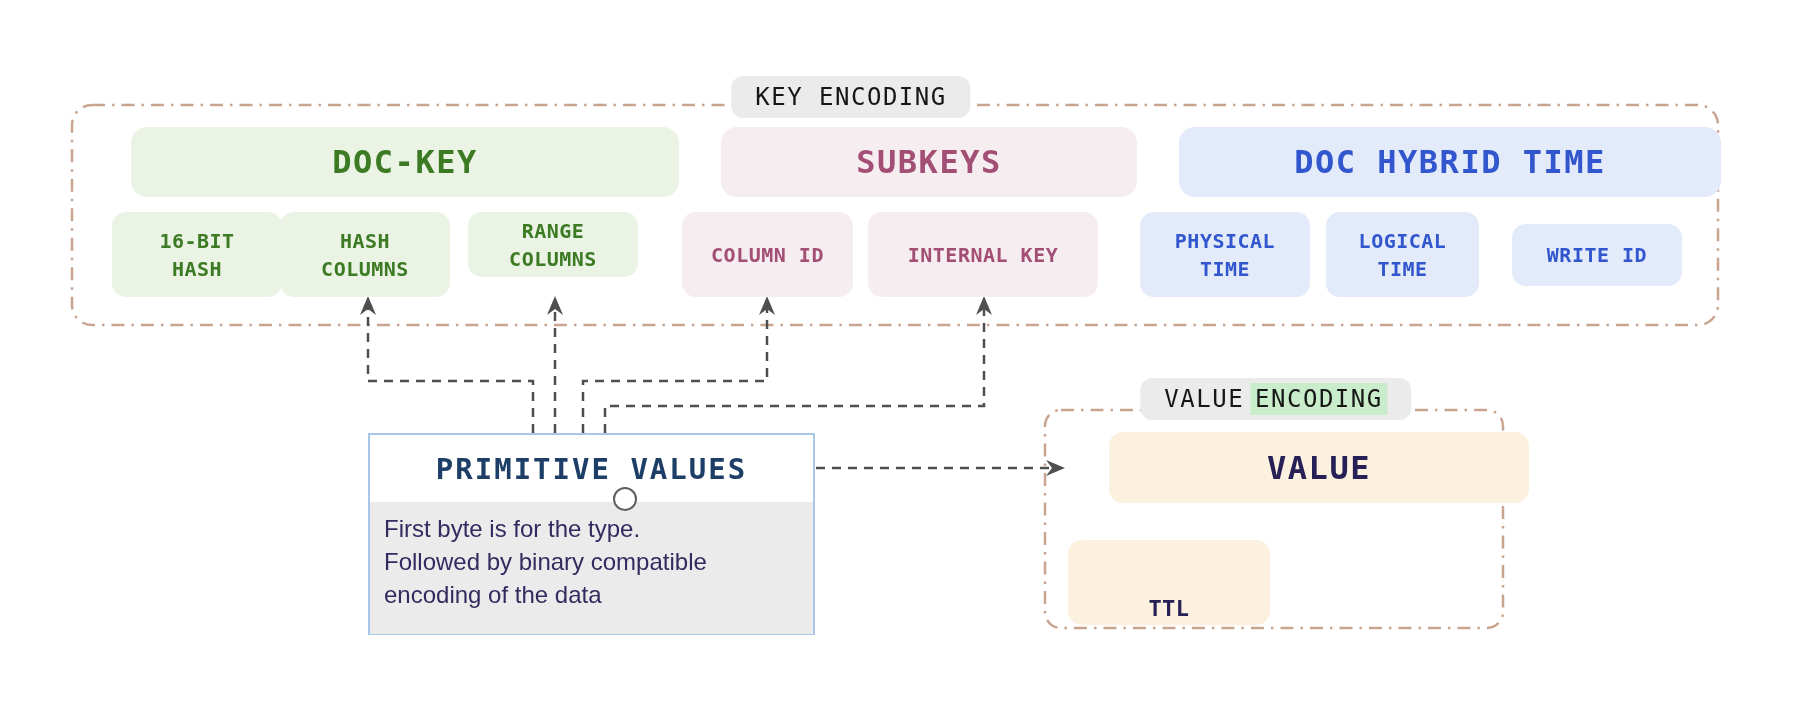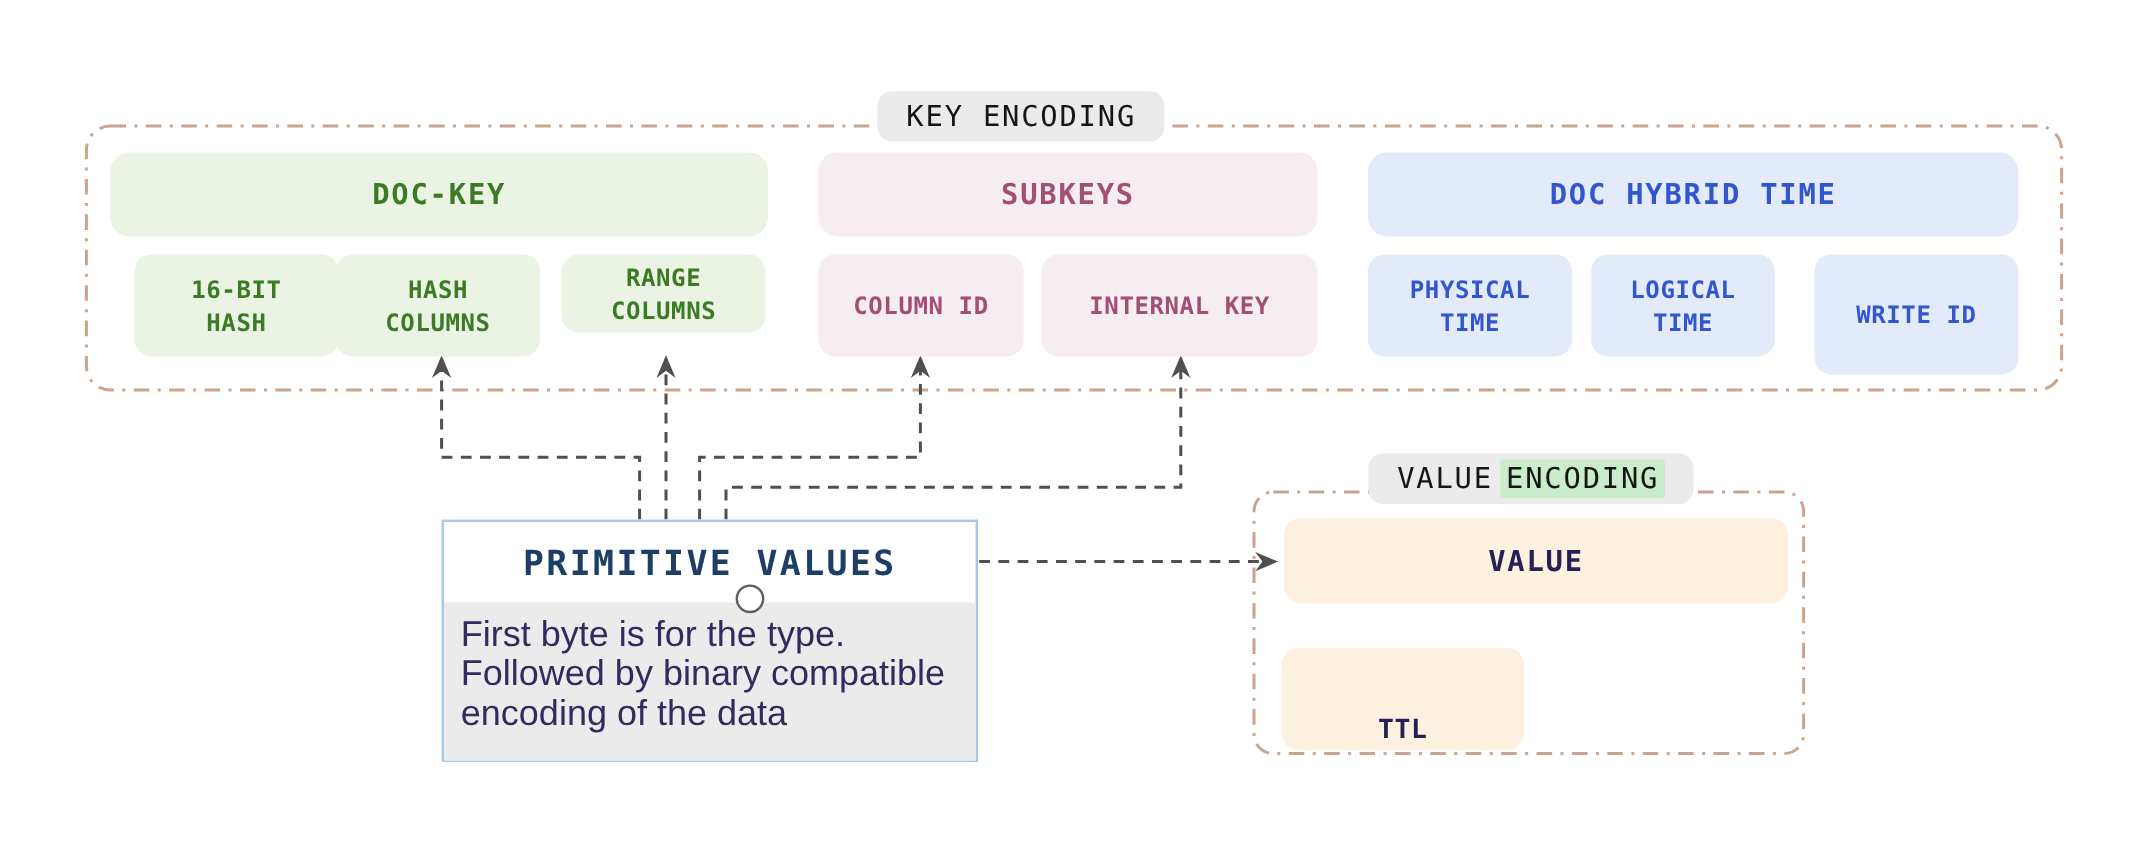--- a/index.html
+++ b/index.html
@@ -22,41 +22,41 @@
   }
   svg.overlay{position:absolute; left:0; top:0; z-index:1;}
   .dash-container{fill:none; stroke:var(--tan-border); stroke-width:2.5; stroke-dasharray:13 7 2.5 7;}
   .arrow-line{fill:none; stroke:var(--arrow-color); stroke-width:2.5; stroke-dasharray:9 7;}
   .arrow-head{fill:var(--arrow-color); stroke:none;}
 
   .node{position:absolute; z-index:2; box-sizing:border-box;
         display:flex; align-items:center; justify-content:center;
         font-weight:bold; text-align:center; white-space:pre-line;}
 
-  .hdr{border-radius:16px; font-size:24px; letter-spacing:1.5px;}
+  .hdr{border-radius:16px; font-size:32px; letter-spacing:1.5px;margin-left:39px;}
   .sub{border-radius:14px; font-size:20px; letter-spacing:0.5px; line-height:1.4;}
 
   .green  {background:var(--green-bg); color:var(--green-text);}
   .pinkbg {background:var(--pink-bg);  color:var(--pink-text);}
   .bluebg {background:var(--blue-bg);  color:var(--blue-text);}
   .cream  {background:var(--cream-bg); color:var(--navy-text);}
 
   .pill{position:absolute; z-index:3; transform:translateX(-50%);
         background:var(--pill-bg); color:var(--pill-text);
         border-radius:12px; padding:7px 24px;
         font-size:24px; font-weight:normal; letter-spacing:1.5px; white-space:nowrap;}
   .pill .hl{background:var(--highlight-green); padding:2px 5px; margin-left:6px;}
 
   .pv-node{position:absolute; z-index:2; left:368px; top:433px; width:447px; height:202px;
            box-sizing:border-box; border:2px solid var(--pv-border); background:#fff;}
   .pv-title{height:67px; display:flex; align-items:center; justify-content:center;
             font-size:29px; font-weight:bold; letter-spacing:2px; color:var(--pv-title);}
   .pv-body{height:132px; background:var(--pv-body-bg); box-sizing:border-box;
            padding:10px 0 0 14px; font-family:"Liberation Sans","DejaVu Sans",sans-serif;
-           font-size:30px; line-height:33px; color:var(--pv-text); white-space:pre-line; text-align:left;}
+           font-size:24px; line-height:33px; color:var(--pv-text); white-space:pre-line; text-align:left;}
   .pv-handle{position:absolute; left:243px; top:52px; width:20px; height:20px;
              border-radius:50%; background:#fff; border:2.5px solid #5f5f5f;}
 </style>
 </head>
 <body>
 
 <div class="canvas">
 
   <svg class="overlay" width="1795" height="714" viewBox="0 0 1795 714">
 
@@ -113,21 +113,21 @@
     <span>DOC HYBRID TIME</span>
   </div>
   <div class="node sub bluebg" style="left:1140px; top:212px; width:170px; height:85px;">
     <span>PHYSICAL
 TIME</span>
   </div>
   <div class="node sub bluebg" style="left:1326px; top:212px; width:153px; height:85px;">
     <span>LOGICAL
 TIME</span>
   </div>
-  <div class="node sub bluebg" style="left:1512px; top:212px; width:170px; height:100px;">
+  <div class="node sub bluebg" style="left:1512px; top:224px; width:170px; height:62px;">
     <span>WRITE ID</span>
   </div>
 
   <div class="pv-node">
     <div class="pv-title">PRIMITIVE VALUES</div>
     <div class="pv-body">First byte is for the type.
 Followed by binary compatible
 encoding of the data</div>
     <div class="pv-handle"></div>
   </div>

